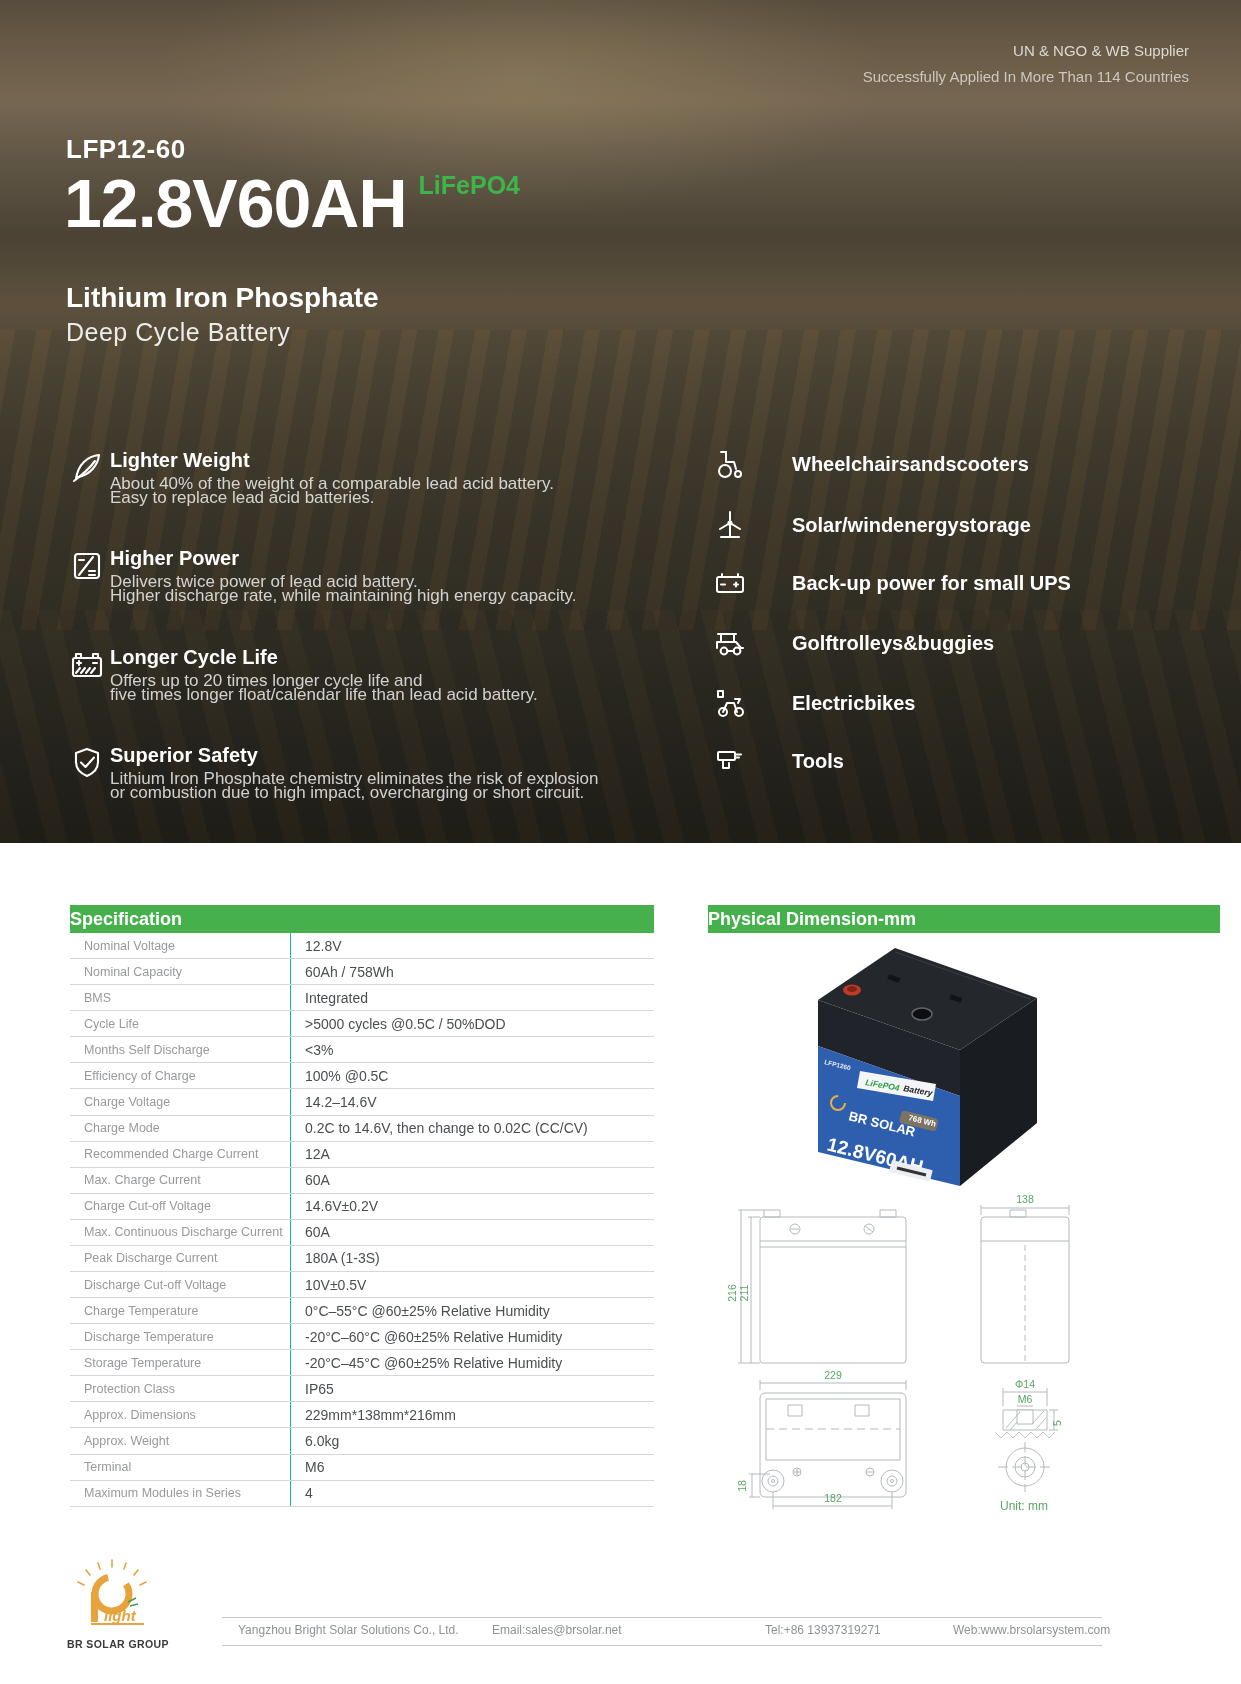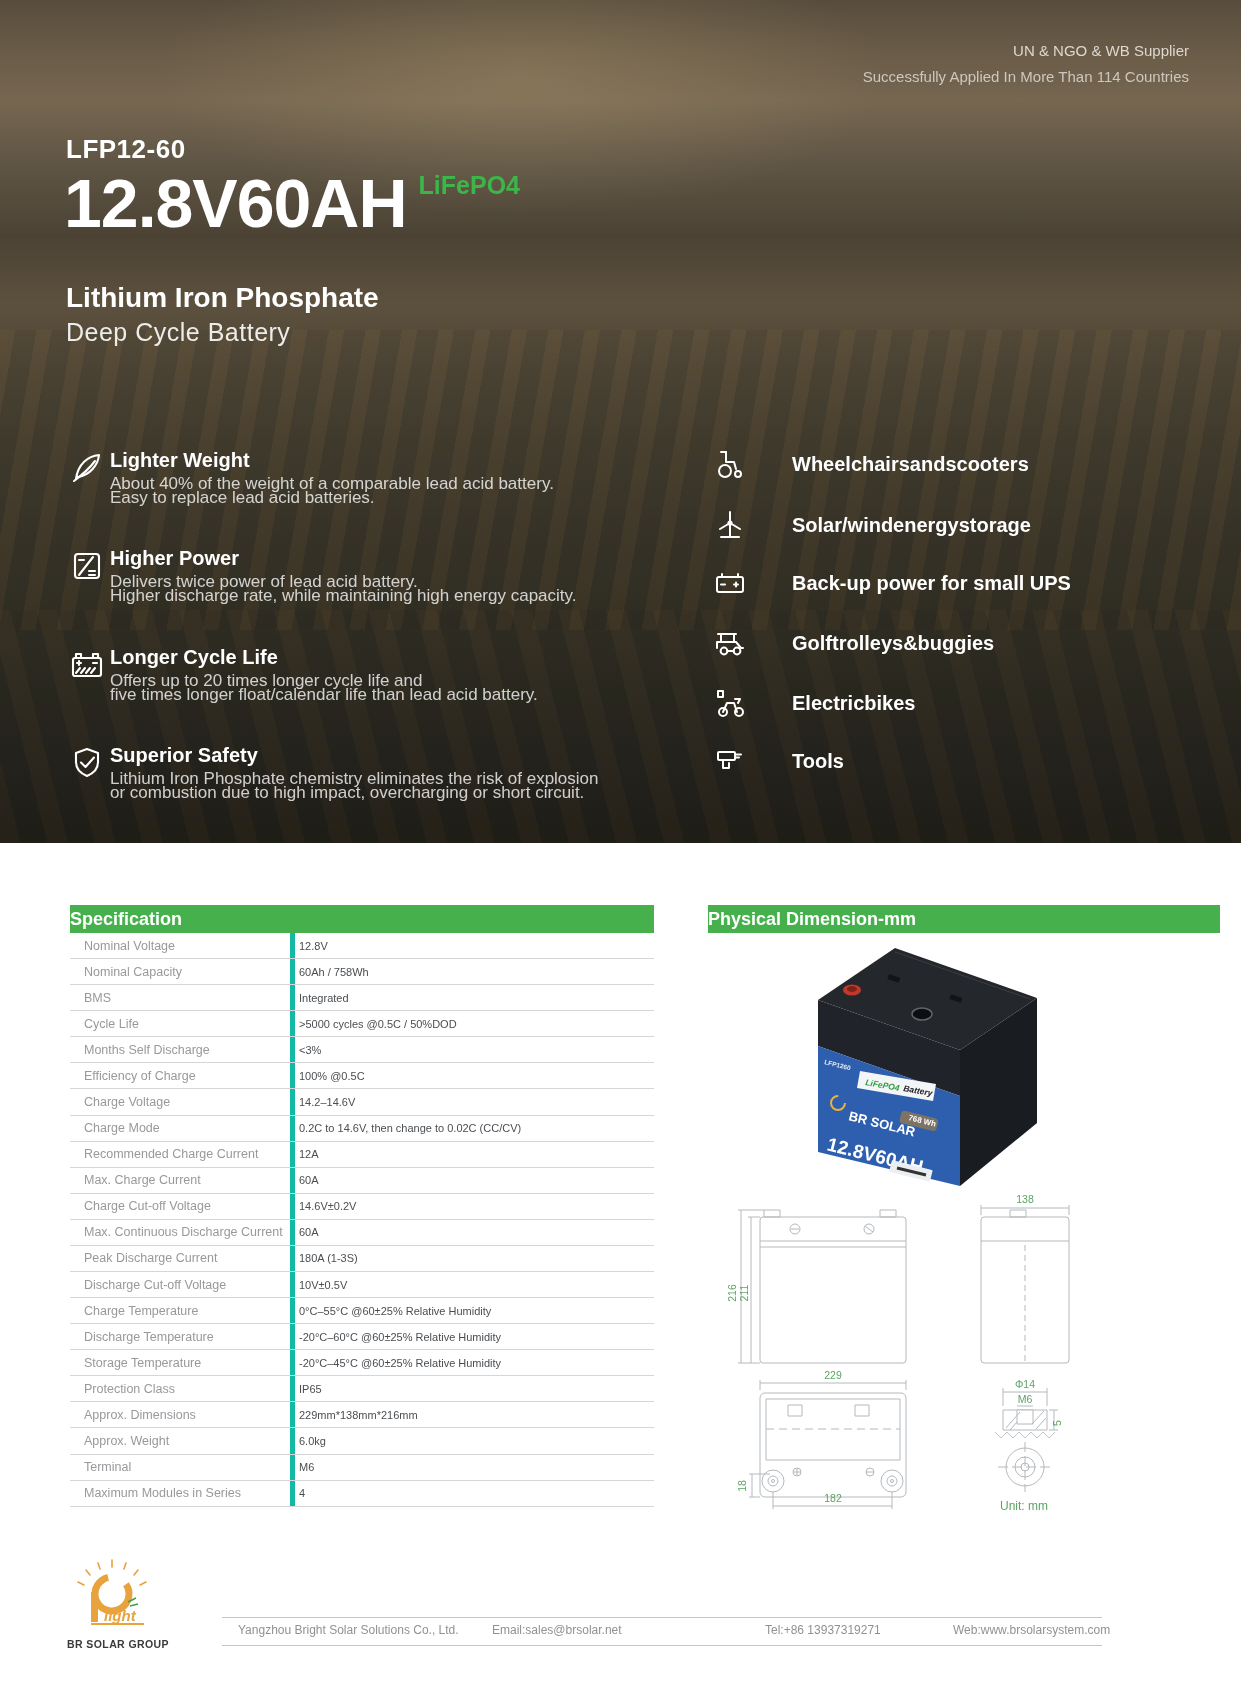--- a/index.html
+++ b/index.html
@@ -43,21 +43,21 @@
 
   
   .bar{position:absolute;height:28px;background:#46b14c;color:#fff;font-size:18px;font-weight:700;
        line-height:28px;box-sizing:border-box;}
   .bar-spec{left:70px;top:905px;width:584px;}
   .bar-phys{left:672px;top:905px;width:512px;margin-left:36px;}
 
   .spec-table{position:absolute;left:70px;top:933px;width:584px;}
   .srow{display:flex;height:25.08px;border-bottom:1px solid #d6d6d6;align-items:stretch;}
   .srow .sl{width:206px;padding-left:14px;font-size:12.5px;color:#97999c;display:flex;align-items:center;}
-  .srow .sv{flex:1;padding-left:4px;font-size:11px;color:#4a4e52;border-left:5px solid #14b8a6;display:flex;align-items:center;}
+  .srow .sv{flex:1;padding-left:14px;font-size:14px;color:#4a4e52;border-left:1px solid #14b8a6;display:flex;align-items:center;}
 
   
   .battery-svg{position:absolute;left:800px;top:938px;}
   .draw-svg{position:absolute;left:680px;top:1130px;}
   .draw-svg *{vector-effect:non-scaling-stroke;}
   text{font-family:"Liberation Sans",sans-serif;}
   .dimtext{fill:#5ba463;font-size:10.5px;}
   .unittext{fill:#5ba463;font-size:12px;}
 
   

